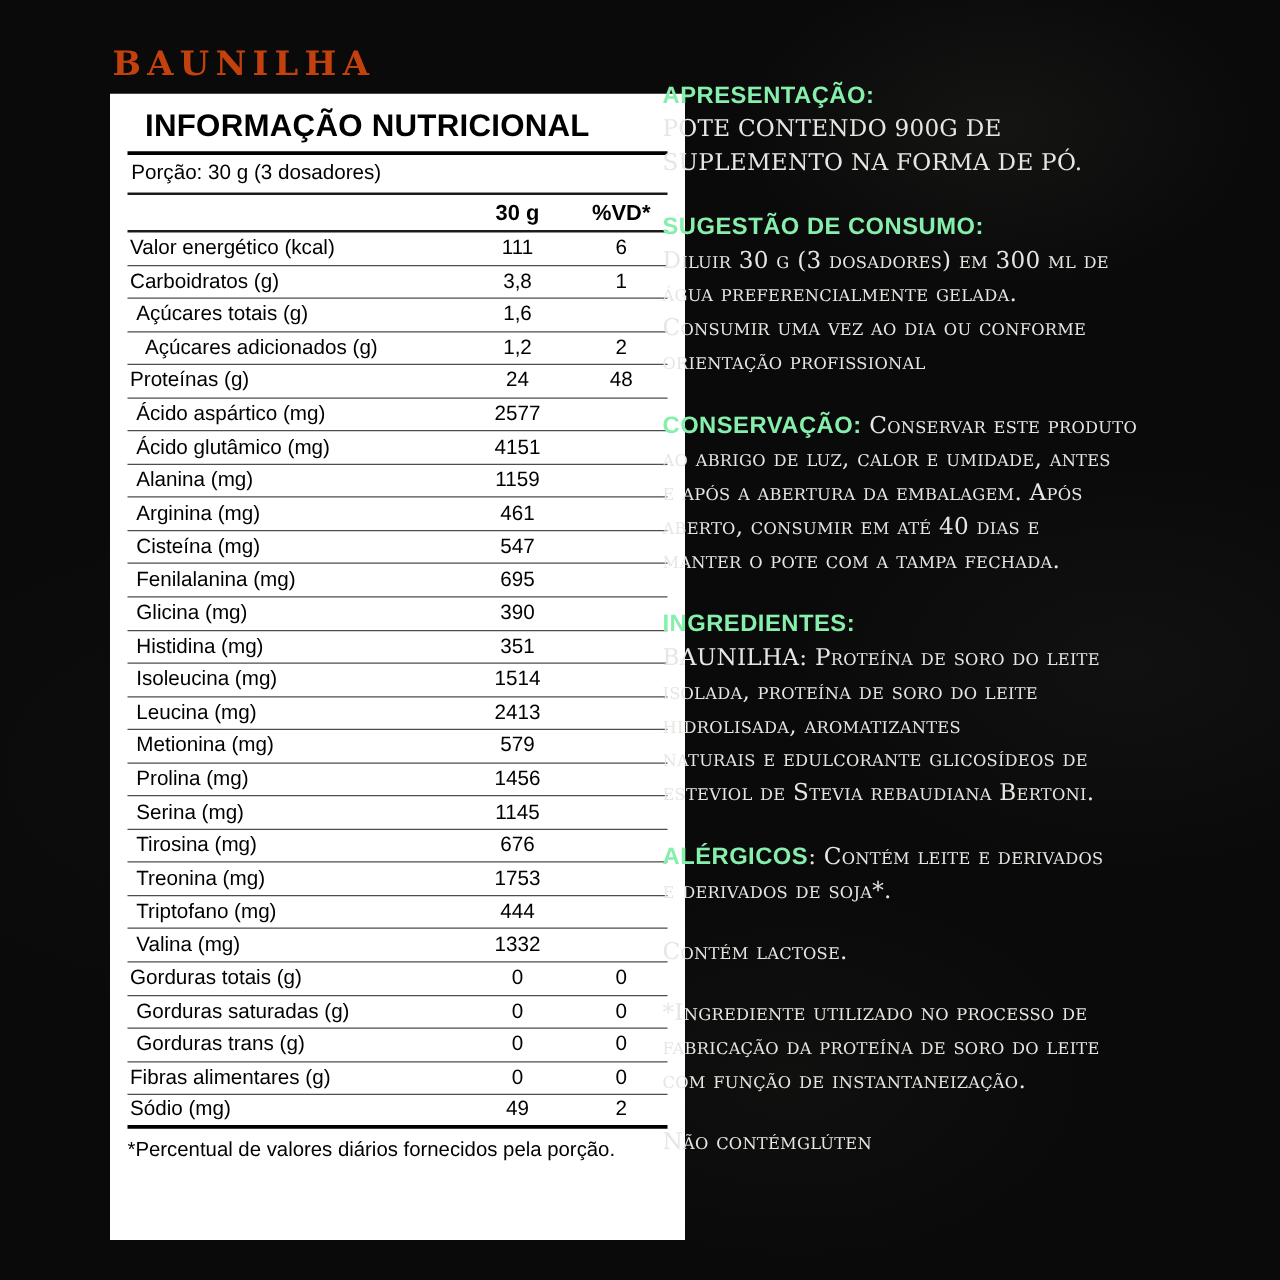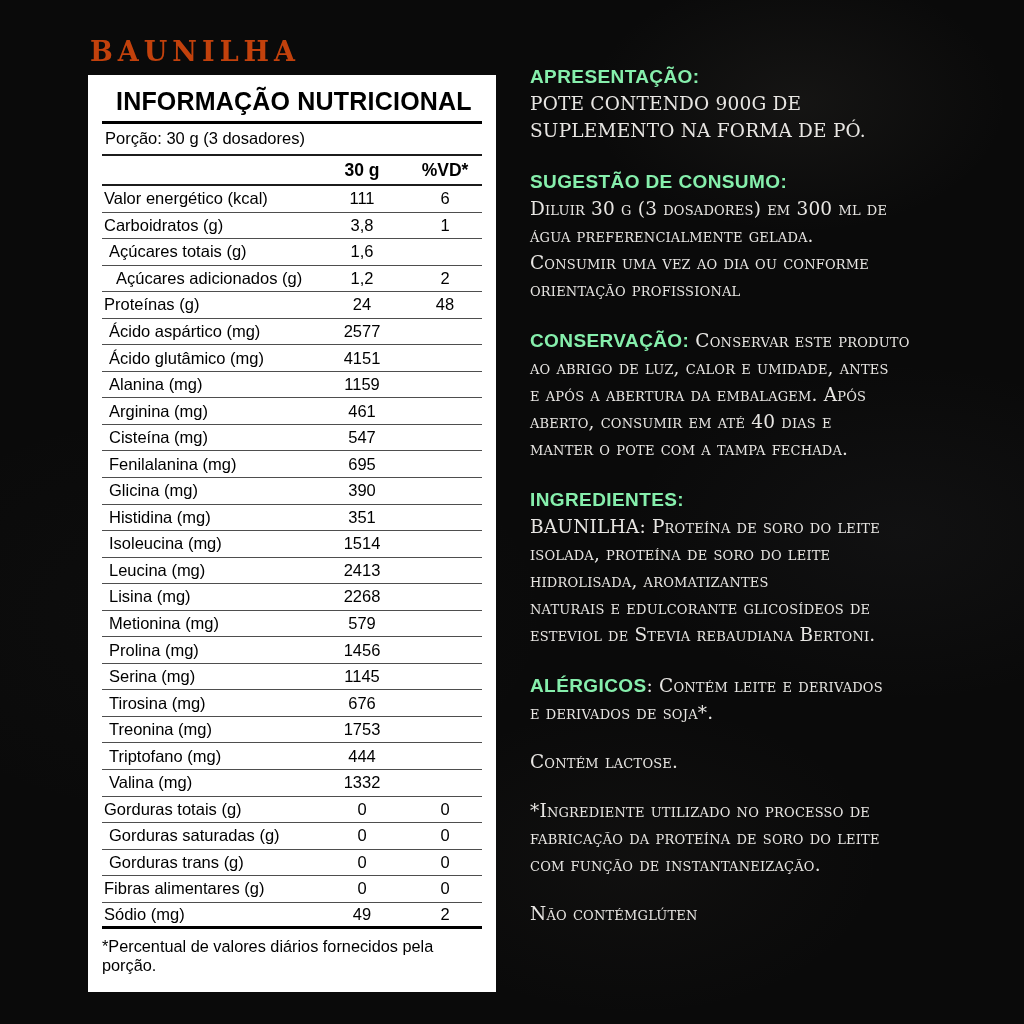--- a/index.html
+++ b/index.html
@@ -19,21 +19,21 @@
 
   
   .flavor-title{
     position:absolute;left:90px;top:36px;
     font-family:"DejaVu Serif",serif;font-weight:bold;font-size:27px;line-height:32px;
     letter-spacing:5px;color:#c2410c;
   }
 
   
   .panel{
-    position:absolute;left:88px;top:75px;width:408px;height:917px;
+    position:absolute;left:88px;top:75px;width:460px;height:917px;
     background:#ffffff;box-sizing:border-box;color:#000;
   }
   .np-title{
     margin:12px 14px 0;padding:0 0 5px 14px;
     border-bottom:3.5px solid #000;
     font-weight:bold;font-size:25px;line-height:29px;letter-spacing:0.2px;
   }
   .np-servings{
     margin:0 14px;padding:4px 2px 5px 3px;
     border-bottom:2.5px solid #1c1c1c;
@@ -178,25 +178,20 @@
     <span class="amt">1514</span>
     <span class="dv"></span>
   </div>
 
   <div class="row indent-1">
     <span class="lbl">Leucina (mg)</span>
     <span class="amt">2413</span>
     <span class="dv"></span>
   </div>
 
-  <div class="row indent-1">
-    <span class="lbl">Lisina (mg)</span>
-    <span class="amt">2268</span>
-    <span class="dv"></span>
-  </div>
 
   <div class="row indent-1">
     <span class="lbl">Metionina (mg)</span>
     <span class="amt">579</span>
     <span class="dv"></span>
   </div>
 
   <div class="row indent-1">
     <span class="lbl">Prolina (mg)</span>
     <span class="amt">1456</span>

